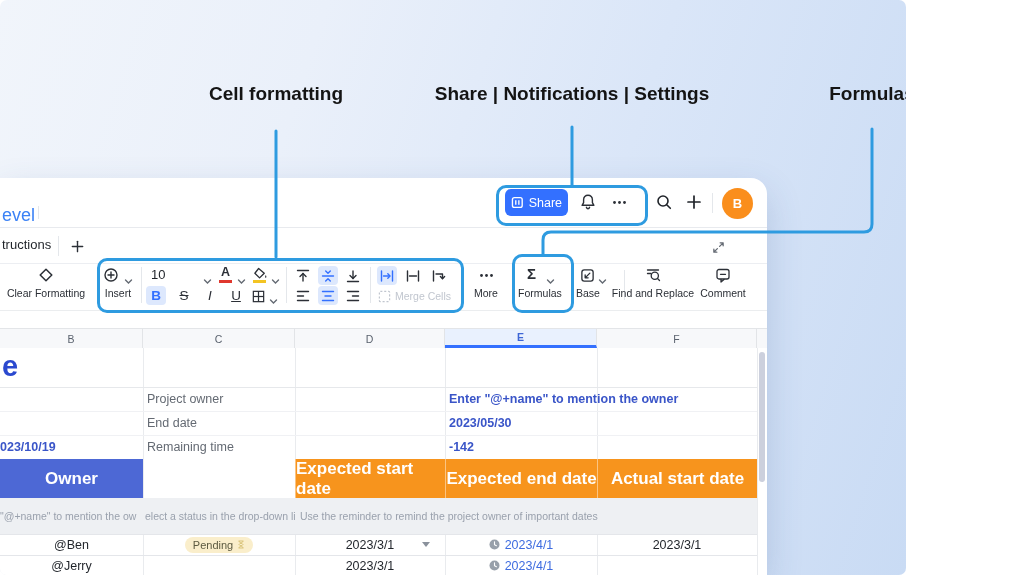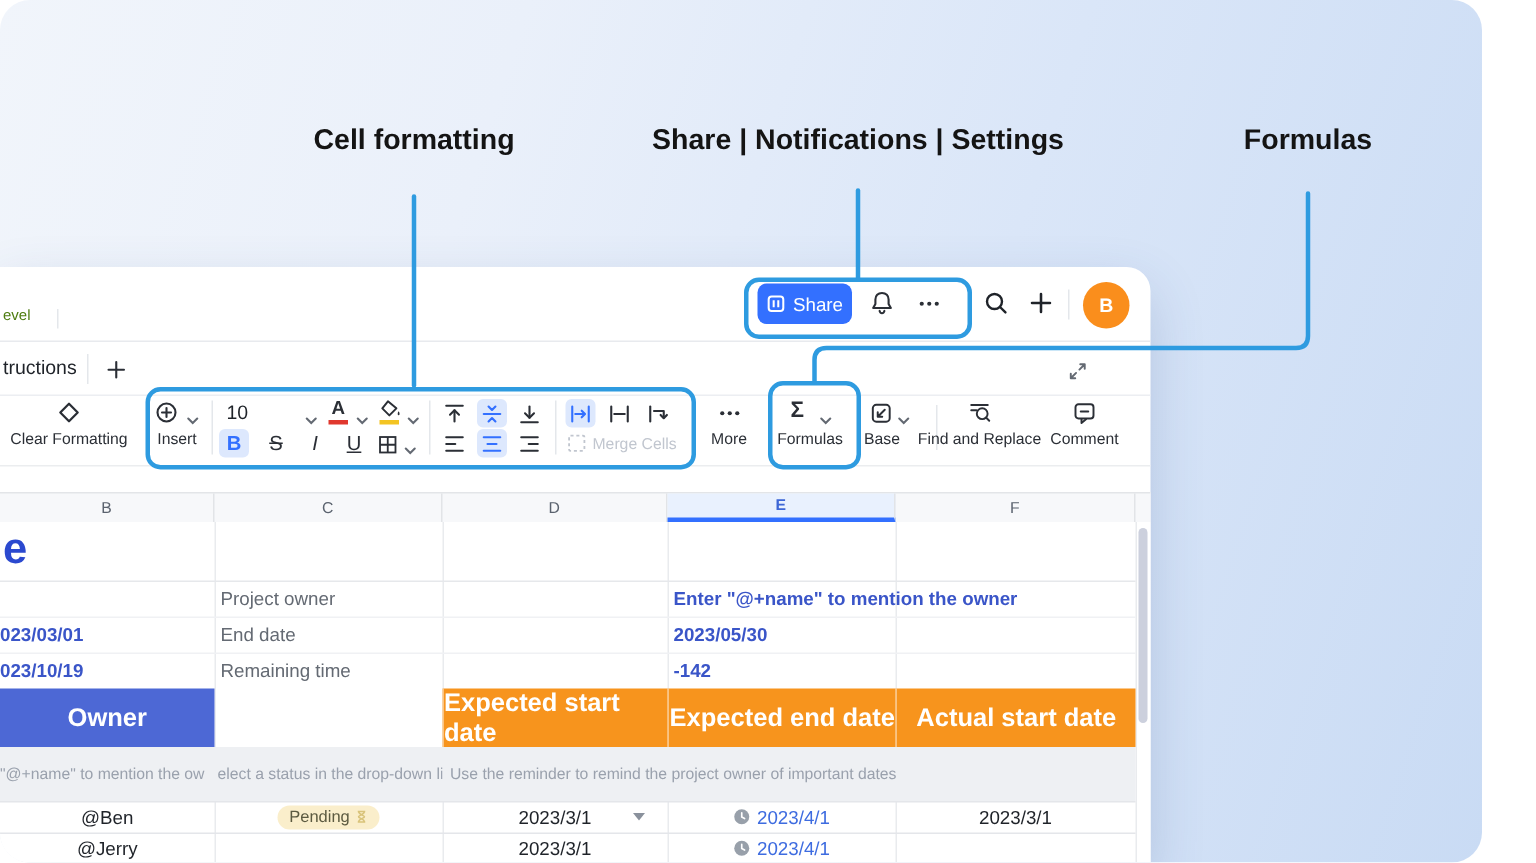--- a/index.html
+++ b/index.html
@@ -1,29 +1,29 @@
 <!DOCTYPE html>
 <html><head>
 <meta charset="utf-8">
 <style>
   html,body{margin:0;padding:0;background:#fff;}
-  .screen{position:relative;width:988px;height:575px;overflow:hidden;border-radius:20px;
+  .screen{position:relative;width:906px;height:575px;overflow:hidden;border-radius:7px;
     font-family:"Liberation Sans",sans-serif;
     background:linear-gradient(108deg,#f1f5fb 0%,#eaf0fa 30%,#dae6f8 62%,#c9dbf4 100%);}
   .abs{position:absolute;}
   .ann{position:absolute;top:83px;font-size:19px;font-weight:700;color:#141414;text-align:center;white-space:nowrap;}
   .connectors{position:absolute;left:0;top:0;width:1024px;height:575px;z-index:60;pointer-events:none;}
   .hl{position:absolute;border:3px solid #2e9be0;border-radius:10px;z-index:55;pointer-events:none;background:transparent;}
   .window{position:absolute;left:0;top:178px;width:767px;height:397px;background:#fff;
     border-radius:0 16px 0 0;box-shadow:0 14px 36px rgba(50,80,140,.20);z-index:10;}
   .vdiv{position:absolute;width:1px;background:#e4e7eb;}
   .hline{position:absolute;height:1px;left:0;}
   
   .titlebar{position:absolute;left:0;top:0;width:100%;height:49px;border-bottom:1px solid #e8eaee;}
-  .doc-title{position:absolute;left:2px;top:27px;font-size:10px;color:#4d7c0f;}
+  .doc-title{position:absolute;left:2px;top:27px;font-size:18px;color:#3b82f6;}
   .share-btn{position:absolute;left:505px;top:11px;width:63px;height:27px;background:#3370ff;border:none;border-radius:6px;
     display:flex;align-items:center;justify-content:center;gap:5px;cursor:pointer;}
   .share-btn span{color:#fff;font-size:12.5px;font-family:"Liberation Sans",sans-serif;}
   .icbtn{position:absolute;display:flex;align-items:center;justify-content:center;background:none;border:none;cursor:pointer;padding:0;}
   .avatar{position:absolute;left:722px;top:10px;width:31px;height:31px;border-radius:50%;background:#fa8e1c;
     display:flex;align-items:center;justify-content:center;color:#fff;font-size:13px;font-weight:700;}
   
   .tabbar{position:absolute;left:0;top:50px;width:100%;height:35px;border-bottom:1px solid #eceef2;}
   .tab-label{position:absolute;left:2px;top:9px;font-size:13px;color:#1f2329;}
   
@@ -357,21 +357,20 @@
       <div class="hline" style="top:63px;width:757px;background:#f0f1f4;"></div>
       <div class="hline" style="top:87px;width:757px;background:#f0f1f4;"></div>
       <div class="hline" style="top:186px;width:757px;background:#e4e6ea;"></div>
       <div class="hline" style="top:207px;width:757px;background:#e4e6ea;"></div>
 
       <div class="abs" style="left:2px;top:2px;font-size:29px;font-weight:800;color:#2b49cf;">e</div>
 
       <div class="cell graytxt" style="left:147px;top:39px;width:146px;height:24px;">Project owner</div>
       <div class="cell blue-b" style="left:449px;top:39px;width:260px;height:24px;overflow:visible;">Enter "@+name" to mention the owner</div>
 
-      <div class="cell blue-b" style="left:0;top:63px;width:142px;height:24px;">023/03/01</div>
       <div class="cell graytxt" style="left:147px;top:63px;width:146px;height:24px;">End date</div>
       <div class="cell blue-b" style="left:449px;top:63px;width:200px;height:24px;">2023/05/30</div>
 
       <div class="cell blue-b" style="left:0;top:87px;width:142px;height:24px;">023/10/19</div>
       <div class="cell graytxt" style="left:147px;top:87px;width:146px;height:24px;">Remaining time</div>
       <div class="cell blue-b" style="left:449px;top:87px;width:200px;height:24px;">-142</div>
 
       <div class="thc th-blue" style="left:0;width:143px;">Owner</div>
       <div class="thc th-orange" style="left:295px;width:150px;">Expected start date</div>
       <div class="thc th-orange" style="left:445px;width:152px;">Expected end date</div>

